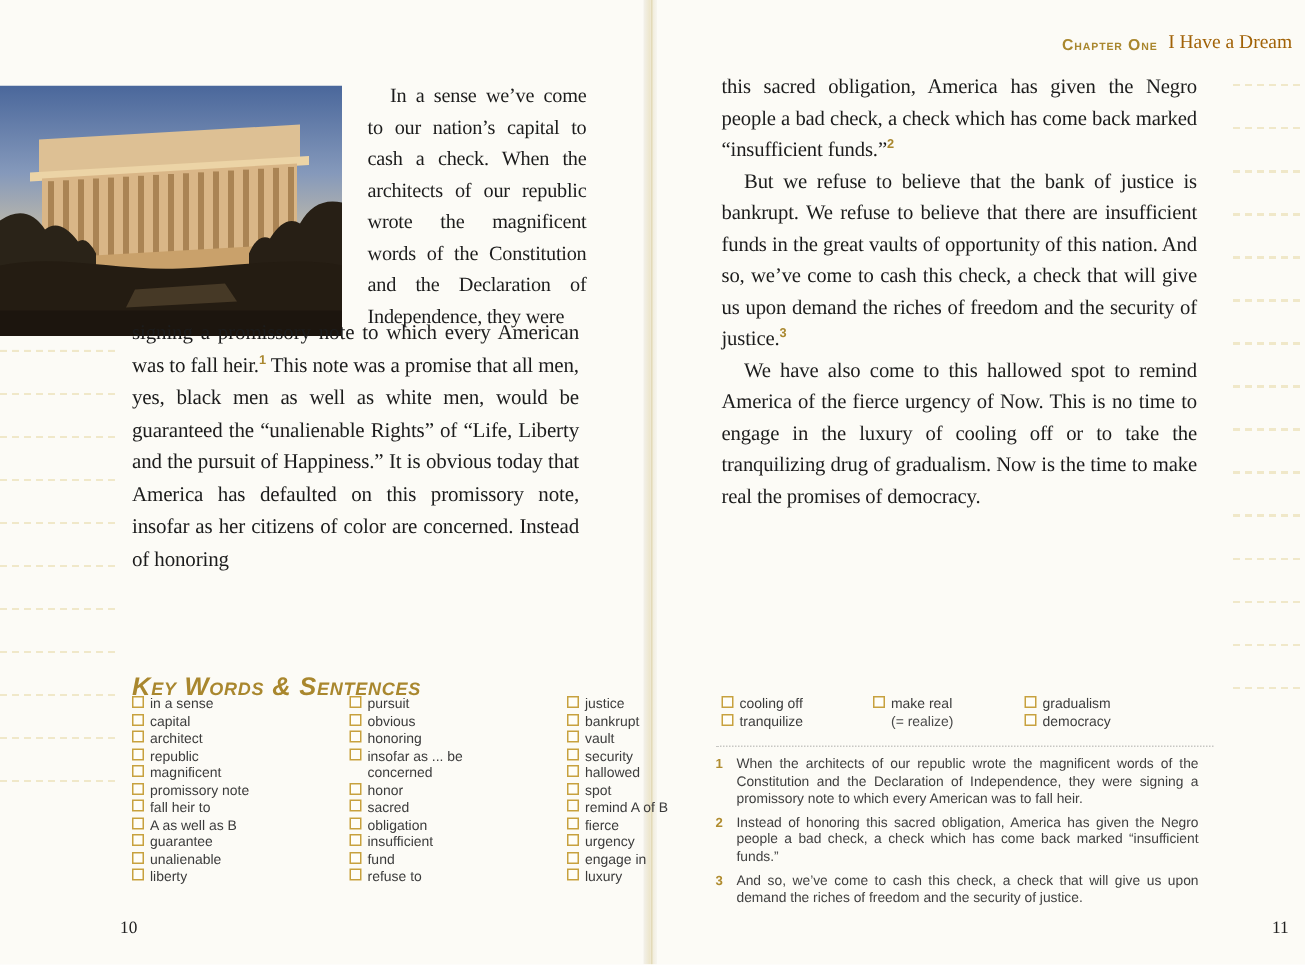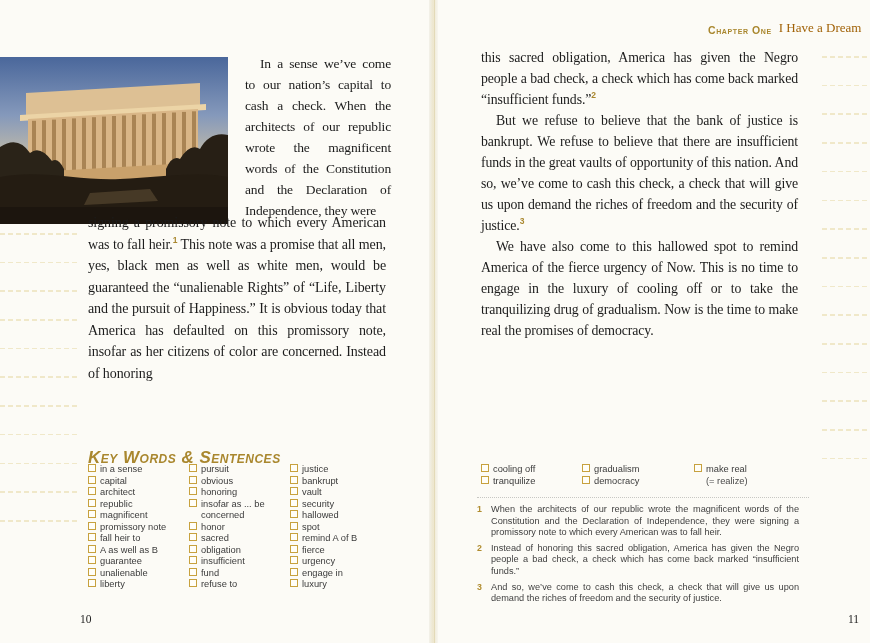--- a/index.html
+++ b/index.html
@@ -76,21 +76,21 @@
   }
   
   .kw-title{
     position:absolute;left:88px;top:448px;
     font-size:17px;font-weight:bold;font-variant:small-caps;
     letter-spacing:.5px;color:#a9872e;font-style:italic;
   }
   .kw-cols{
     position:absolute;display:flex;
   }
-  .kw-cols-left{left:88px;top:464px;width:330px;}
+  .kw-cols-left{left:88px;top:464px;width:330px;gap:44px;}
   .kw-cols-right{left:481px;top:464px;width:330px;}
   .kw-col{flex:0 0 auto;}
   .kw-col.c1{width:101px;}
   .kw-col.c2{width:101px;}
   .kw-col.c3{width:112px;}
   .kw-item{
     font-size:9.3px;line-height:11.5px;color:#3b3b3b;
     padding-left:12px;text-indent:-12px;
   }
   .cb{
@@ -284,29 +284,29 @@
       <p class="indent"><span>We have also come to this hallowed spot to remind America of the fierce urgency of Now.  This is no time to engage in the luxury of cooling off or to take the tranquilizing drug of gradualism.  Now is the time to make real the promises of democracy.</span></p>
     </div>
 
     <div class="kw-cols kw-cols-right">
       <div class="kw-col c1">
 
           <div class="kw-item"><span class="cb"></span><span>cooling off</span></div>
 
           <div class="kw-item"><span class="cb"></span><span>tranquilize</span></div>
         </div>
+      <div class="kw-col c2">
+
+          <div class="kw-item"><span class="cb"></span><span>make real</span><span class="kw-note">(= realize)</span></div>
+        </div>
       <div class="kw-col c3">
 
           <div class="kw-item"><span class="cb"></span><span>gradualism</span></div>
 
           <div class="kw-item"><span class="cb"></span><span>democracy</span></div>
-        </div>
-      <div class="kw-col c2">
-
-          <div class="kw-item"><span class="cb"></span><span>make real</span><span class="kw-note">(= realize)</span></div>
         </div>
     </div>
 
     <div class="fn-divider"></div>
     <div class="footnotes">
 
         <div class="fn">
           <span class="fn-num">1</span>
           <span class="fn-text">When the architects of our republic wrote the magnificent words of the Constitution and the Declaration of Independence, they were signing a promissory note to which every American was to fall heir.</span>
         </div>

